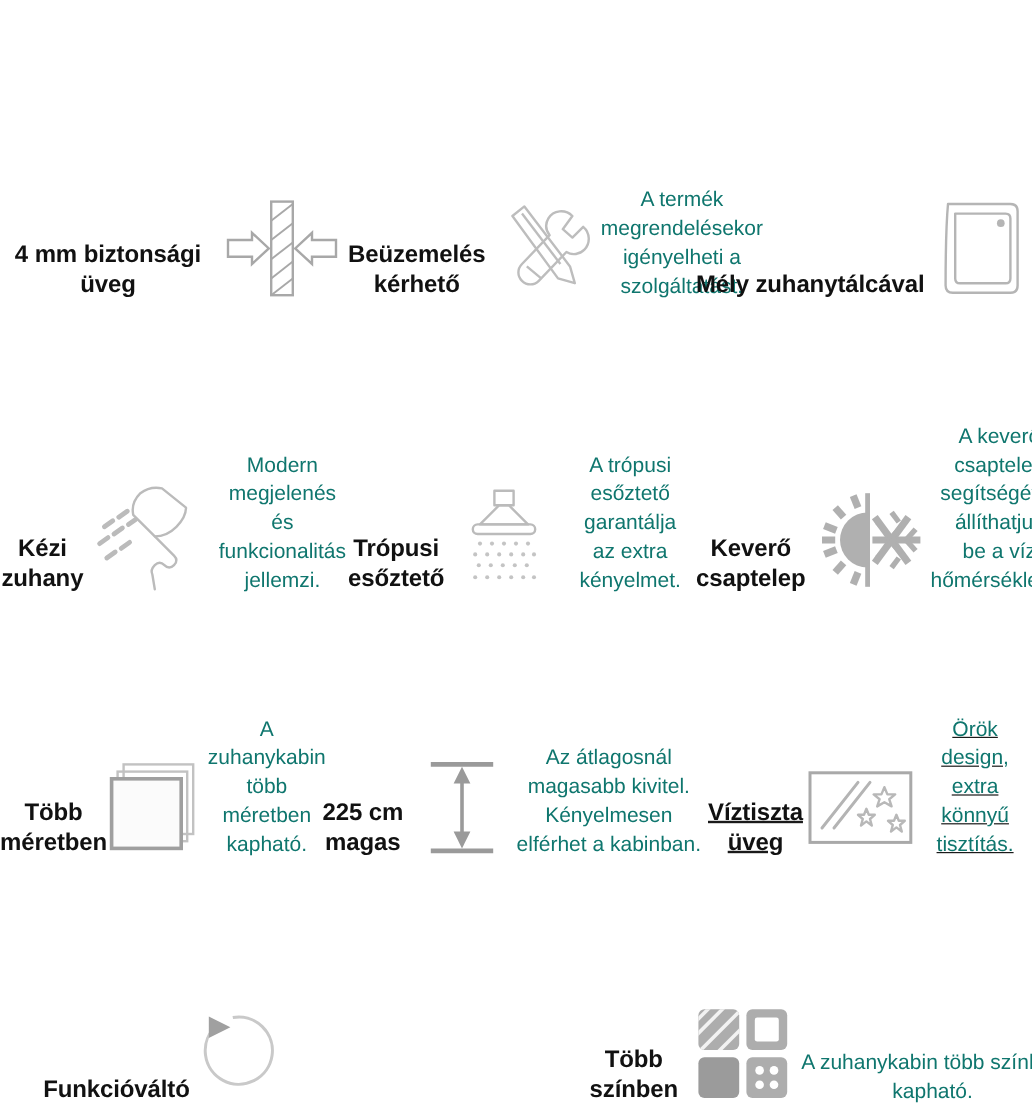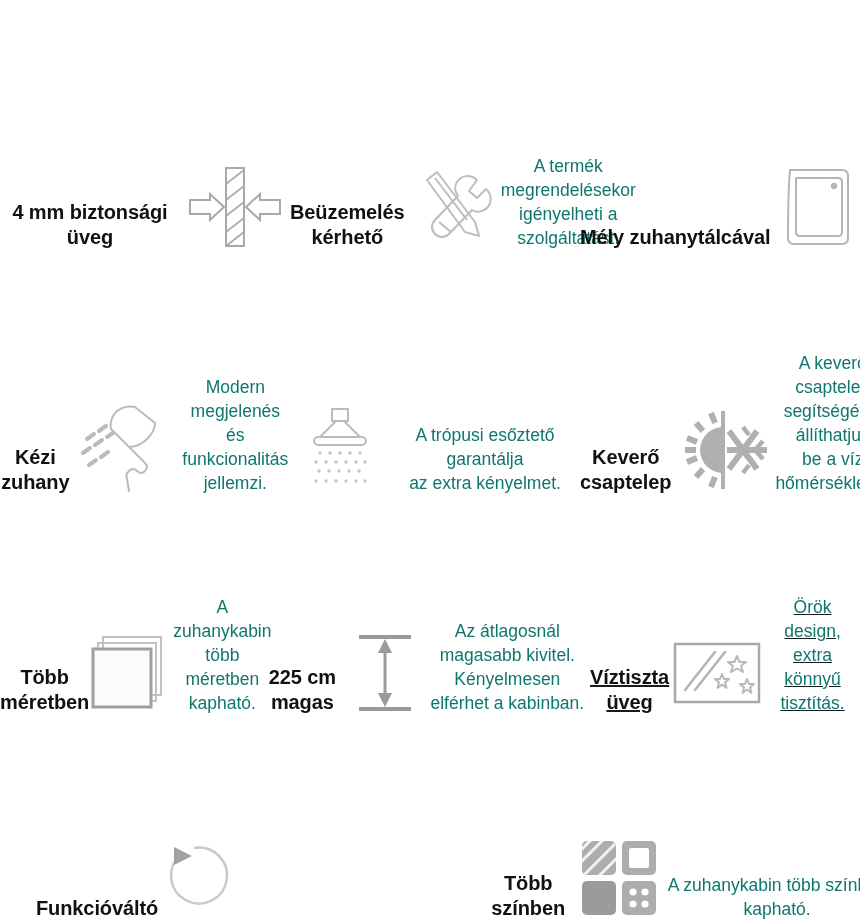--- a/index.html
+++ b/index.html
@@ -154,20 +154,21 @@
               <line x1="30" y1="52" x2="37" y2="47"></line>
             </g>
           </g>
         </svg>
       </div>
       <div class="desc">Modern megjelenés és
 funkcionalitás jellemzi.</div>
     </div>
 
     <div class="cell c2">
+      <div class="title">Trópusi esőztető</div>
       <div class="icon">
         <svg width="100" height="90" viewBox="0 0 100 90">
           <g stroke="#bbbbbb" fill="none" stroke-width="2" stroke-linejoin="round">
             <rect x="42" y="4" width="16" height="12"></rect>
             <path d="M46 16 L30 32 L70 32 L54 16 Z"></path>
             <rect x="24" y="32" width="52" height="8" rx="4"></rect>
           </g>
           <g fill="#c4c4c4">
             <circle cx="30" cy="48" r="1.7"></circle>
               <circle cx="40" cy="48" r="1.7"></circle>

